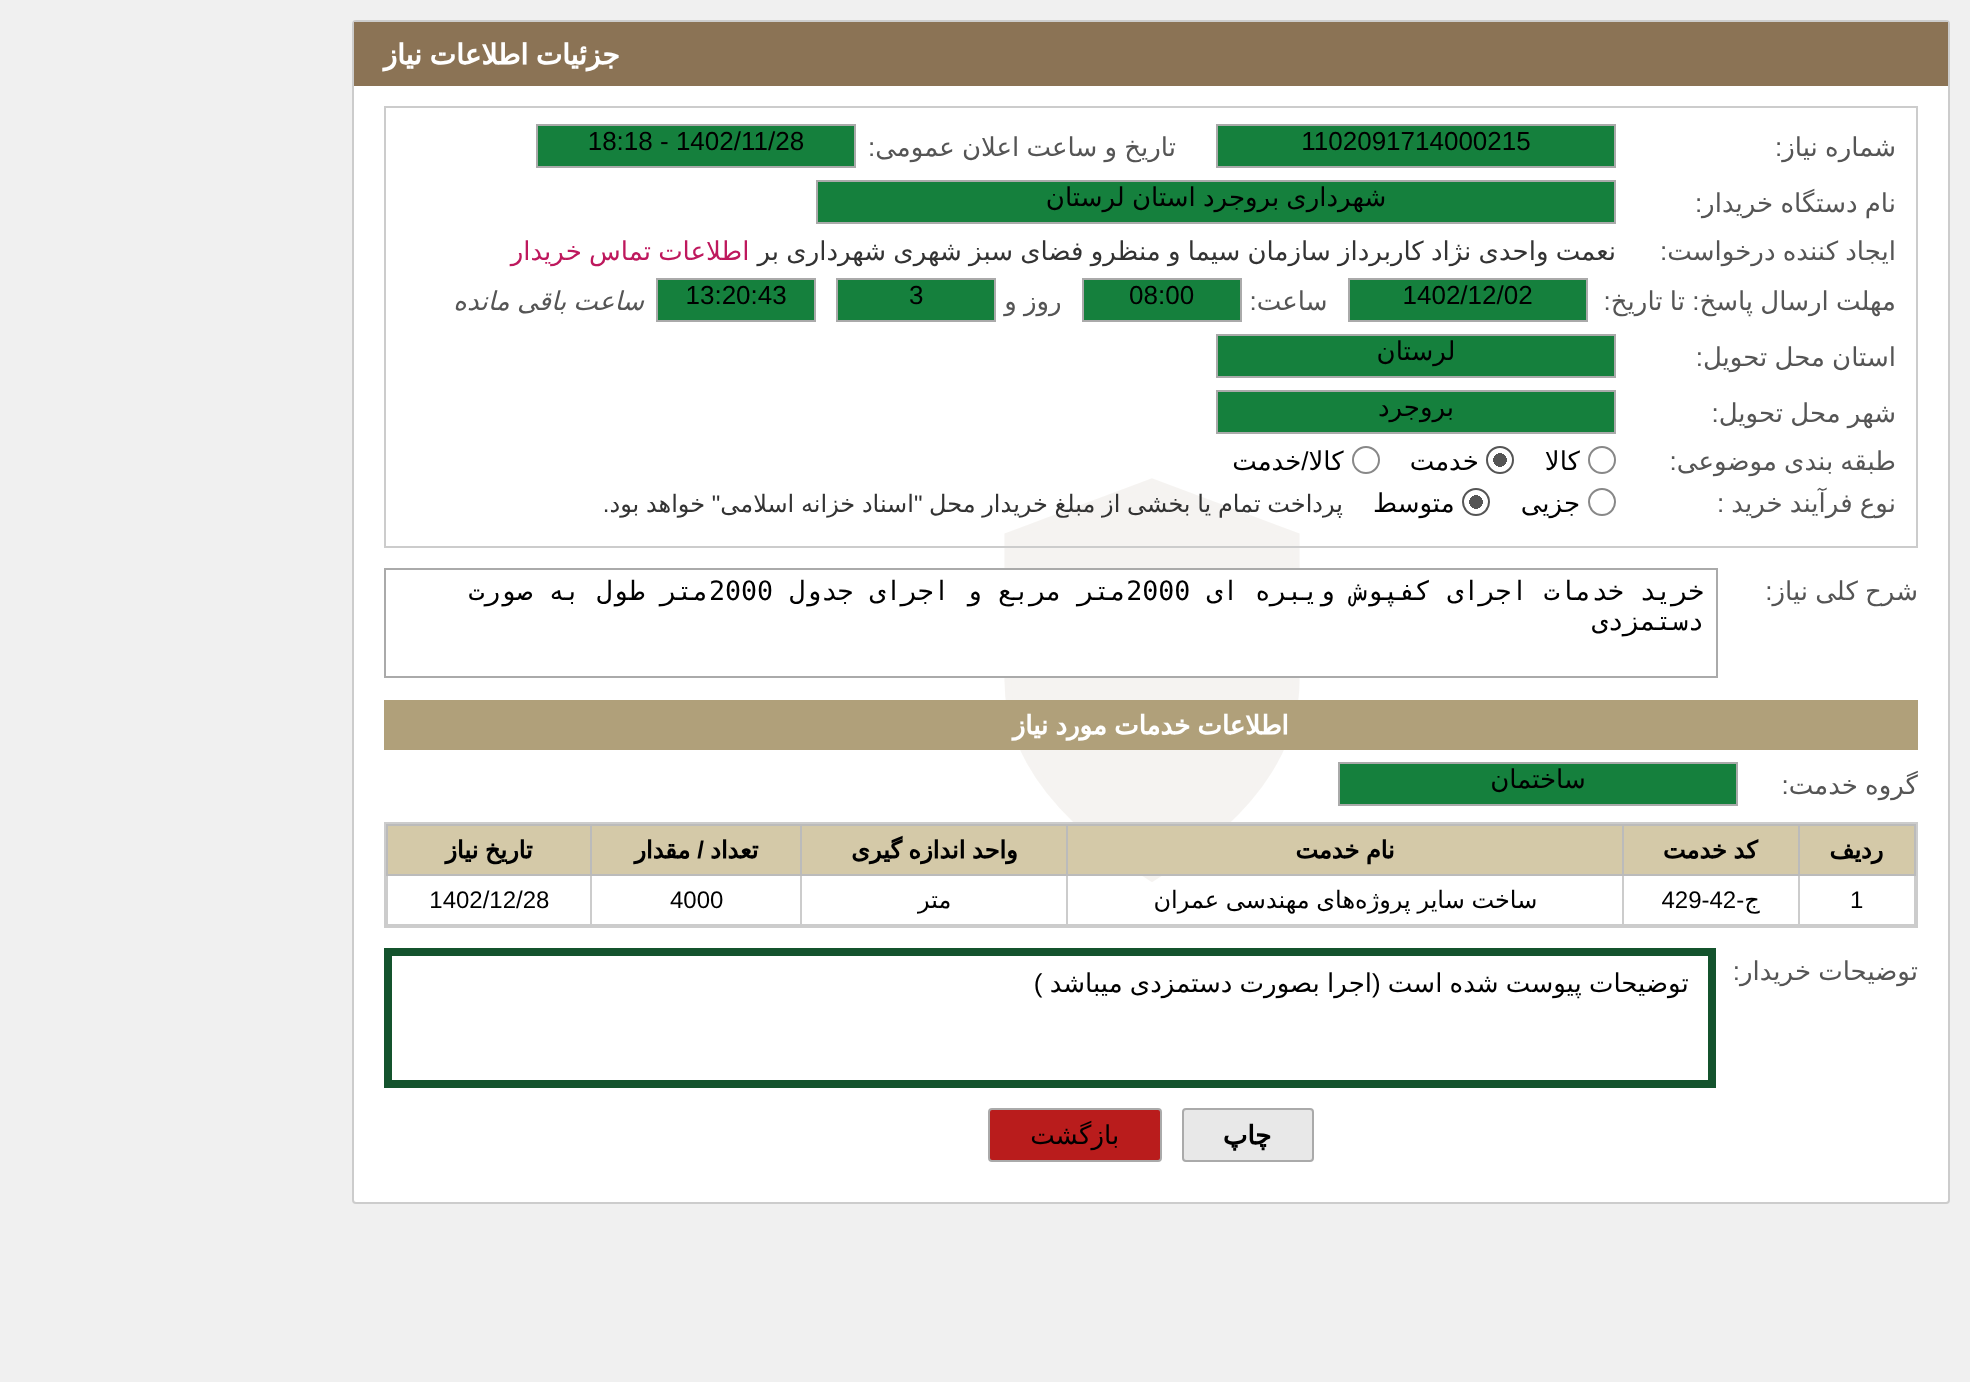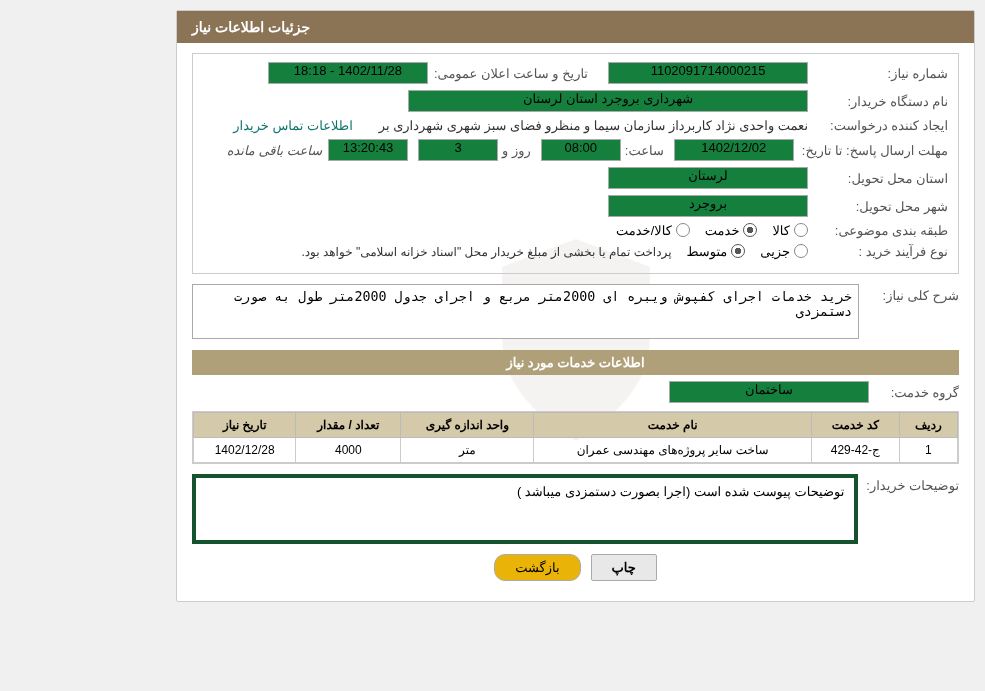--- a/index.html
+++ b/index.html
@@ -131,22 +131,21 @@
       cursor: pointer;
       font-size: 13px;
       font-family: Tahoma, Arial, sans-serif;
       border-radius: 2px;
     }
     .btn-print {
       background: #e8e8e8;
       font-weight: bold;
     }
     .btn-back {
-      background: #eab308;
-      border-radius: 11px;
+      background: #b91c1c;
     }
     .notice-box {
       border: 4px solid #14532d;
       background: #fff;
       padding: 6px 10px;
       min-height: 70px;
       direction: rtl;
       text-align: right;
     }
     .sub-section-header {
@@ -226,21 +225,21 @@
             </div>
 
             <div class="form-row">
               <span class="form-label">نام دستگاه خریدار:</span>
               <div class="input-box" style="width:400px; text-align:center;">شهرداری بروجرد استان لرستان</div>
             </div>
 
             <div class="form-row">
               <span class="form-label">ایجاد کننده درخواست:</span>
               <span style="color:#333;">نعمت واحدی نژاد کاربرداز سازمان سیما و منظرو فضای سبز شهری شهرداری بر</span>
-              <span style="color:#0f766e; margin-right:26px; cursor:pointer;">اطلاعات تماس خریدار</span>
+              <span style="color:#be185d; margin-right:4px; cursor:pointer;">اطلاعات تماس خریدار</span>
             </div>
 
             <div class="form-row">
               <span class="form-label">مهلت ارسال پاسخ: تا تاریخ:</span>
               <div class="input-box input-small" style="text-align:center;">1402/12/02</div>
               <span style="margin-right:10px; margin-left:4px; color:#555;">ساعت:</span>
               <div class="input-box" style="width:70px; text-align:center;">08:00</div>
               <span style="margin-right:10px; margin-left:4px; color:#555;">روز و</span>
               <div class="input-box" style="width:40px; text-align:center;">3</div>
               <div class="input-box" style="width:80px; text-align:center; margin-right:10px;">13:20:43</div>

